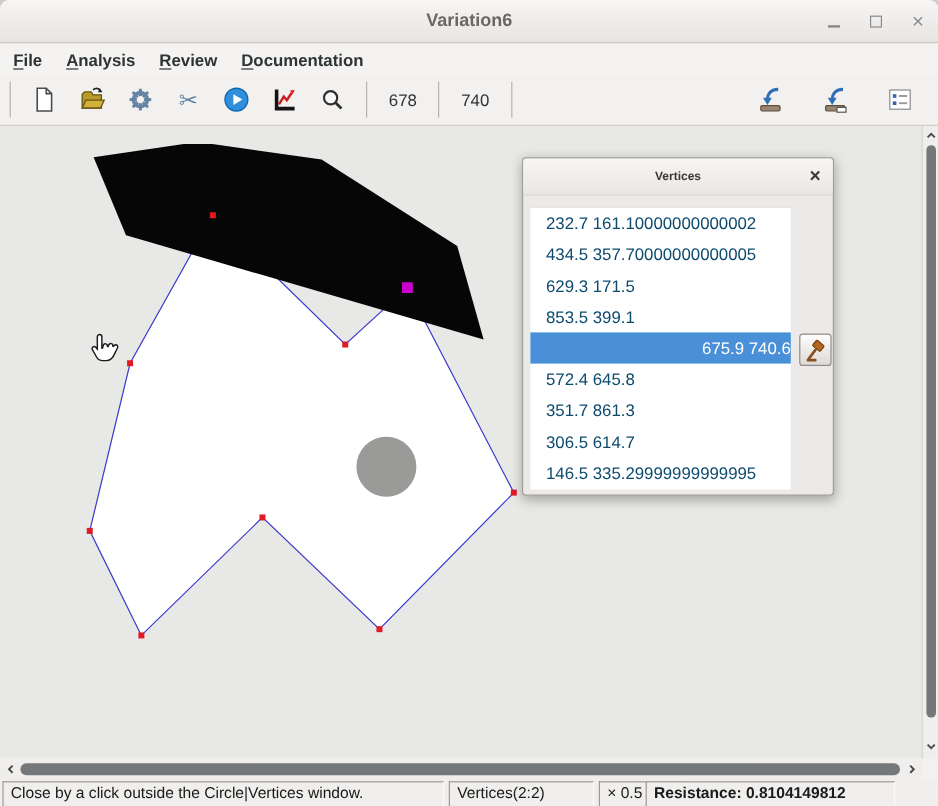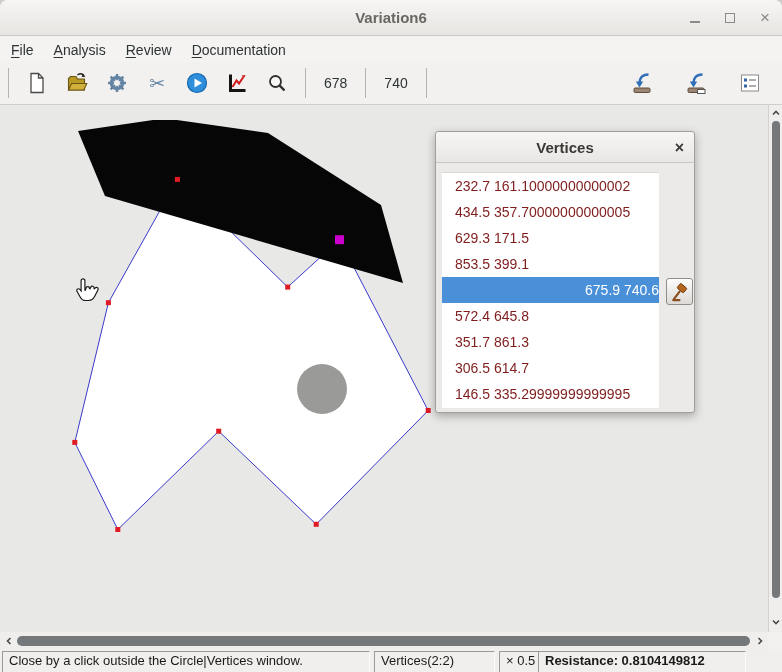--- a/index.html
+++ b/index.html
@@ -15,21 +15,21 @@
   .winbtns { position:absolute; right:10px; top:0; height:36px; display:flex; align-items:center; gap:21px; }
   .wb { width:14px; height:14px; display:flex; align-items:center; justify-content:center;
         color:#8a8a8a; cursor:default; }
   .min-bar { width:10px; height:2px; background:#8a8a8a; margin-top:8px; }
   .max-sq  { width:10px; height:10px; border:1.5px solid #8a8a8a; }
   .wb.close { font-size:17px; line-height:14px; }
 
   
   .menubar { position:absolute; left:0; top:37px; width:782px; height:25px;
     background:#f4f3f1; display:flex; align-items:center; padding-left:6px; }
-  .menu-item { font-size:14px; color:#2e3436; padding:2px 5px; margin-right:10px; }
+  .menu-item { font-size:14px; color:#2e3436; padding:2px 5px; margin-right:10px;font-weight:bold; }
   .menu-item u { text-underline-offset:2px; }
 
   
   .toolbar { position:absolute; left:0; top:62px; width:782px; height:43px;
     background:#f2f1ef; border-bottom:1px solid #d2cfcb; display:flex; align-items:center; }
   .tsep { width:1px; height:30px; background:#b6b3af; margin:0 8px; flex:0 0 1px; }
   .tbtn { width:28px; height:28px; margin:0 6px; display:flex; align-items:center;
           justify-content:center; }
   .tbtn svg { width:24px; height:24px; }
   .tfield { font-size:14px; color:#2e3436; padding:0 10px; }
@@ -57,26 +57,26 @@
     padding:0 6px; background:#f0efed; border:1px solid;
     border-color:#9c9a96 #fbfbfa #fbfbfa #9c9a96; white-space:nowrap; overflow:hidden; }
 
   
   .dialog { position:absolute; left:435px; top:131px; width:260px; height:282px;
     background:#eceae8; border:1px solid #a29f9b; border-radius:3px;
     box-shadow:0 3px 10px rgba(0,0,0,.3); z-index:5; }
   .dlg-title { position:relative; height:31px; background:linear-gradient(#f7f6f5,#e9e7e4);
     border-bottom:1px solid #cbc8c4; border-radius:3px 3px 0 0; }
   .dlg-title-text { width:100%; height:31px; line-height:31px; text-align:center;
-    font-size:15px; font-weight:700; color:#3b3935; }
+    font-size:10px; font-weight:700; color:#3b3935; }
   .dlg-close { position:absolute; right:10px; top:0; height:31px; line-height:31px;
     font-size:16px; font-weight:700; color:#3b3935; }
   .vlist { position:absolute; left:6px; top:40px; width:217px; height:236px;
     background:#ffffff; border-top:1px solid #dad8d5; }
-  .vrow { height:26px; line-height:26px; padding-left:13px; font-size:14px; color:#7f1d1d;
+  .vrow { height:26px; line-height:26px; padding-left:13px; font-size:14px; color:#0c4a6e;
     white-space:nowrap; }
   .vrow.sel { color:#ffffff; }
   .hammer { position:absolute; left:230px; top:146px; width:27px; height:27px;
     background:linear-gradient(#fdfdfc,#dddad6); border:1px solid #8f8d89; border-radius:3px;
     display:flex; align-items:center; justify-content:center; padding:0; }
   .hammer svg { width:22px; height:22px; }
 </style>
 </head>
 <body>
 

